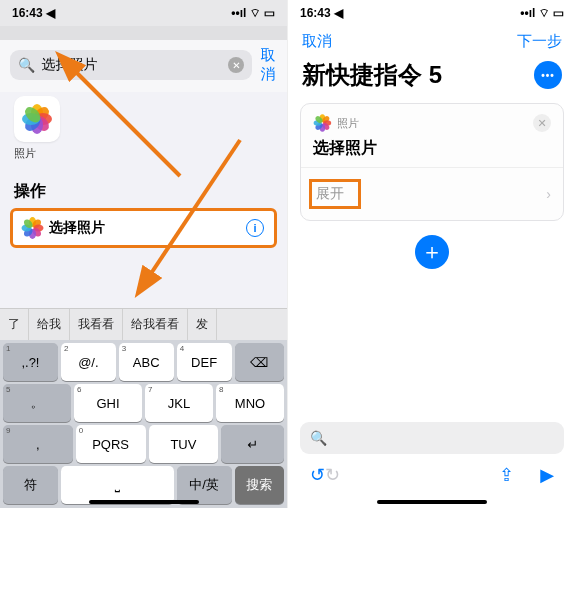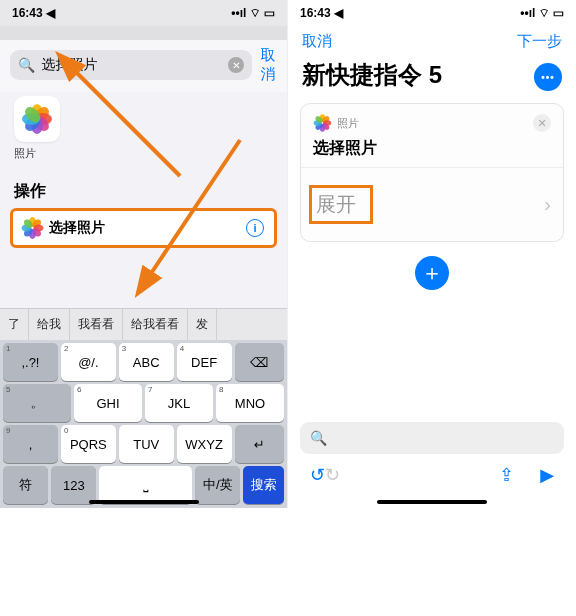--- a/index.html
+++ b/index.html
@@ -29,34 +29,34 @@
   .action-title { flex: 1; font-size: 14px; font-weight: 600; }
   .info { width: 18px; height: 18px; border: 1.5px solid #007aff; color: #007aff; border-radius: 50%; font-size: 11px; display: flex; align-items: center; justify-content: center; font-weight: 700; }
   .suggest { display: flex; background: #e8e8ea; border-top: 1px solid #ccc; font-size: 12px; color: #222; }
   .suggest span { padding: 7px 8px; white-space: nowrap; border-right: 1px solid #d0d0d0; }
   .kb { background: #d1d4da; padding: 3px 3px 6px; }
   .kb-row { display: flex; gap: 3px; margin-bottom: 3px; }
   .key { background: #fff; border-radius: 5px; box-shadow: 0 1px 0 #898b8f; height: 38px; display: flex; flex-direction: column; align-items: center; justify-content: center; font-size: 11px; color: #000; position: relative; }
   .key .mn { font-size: 13px; font-weight: 500; }
   .key .sub { position: absolute; top: 1px; left: 3px; font-size: 8px; color: #555; }
   .key.gray { background: #b3b7bf; color: #000; }
-  .key.orange { background: #1d4ed8; color: #fff; font-weight: 600; }
+  .key.orange { background: #737373; color: #fff; font-weight: 600; }
   .kb-bottom { display: flex; justify-content: space-between; align-items: center; padding: 4px 10px 0; }
   .globe,.mic { font-size: 18px; color: #444; }
   
   .navrow { display: flex; justify-content: space-between; padding: 6px 14px; font-size: 15px; color: #007aff; }
-  .titlerow { display: flex; justify-content: space-between; align-items: flex-end; padding: 2px 14px 12px; }
+  .titlerow { display: flex; justify-content: space-between; align-items: center; padding: 2px 14px 12px; }
   .bigtitle { font-size: 24px; font-weight: 800; }
   .morebtn { width: 28px; height: 28px; border-radius: 50%; background: #007aff; color: #fff; display: flex; align-items: center; justify-content: center; font-weight: 700; letter-spacing: 1px; font-size: 10px; }
   .card { margin: 0 12px; background: #fdfdfd; border: 1px solid #e3e3e6; border-radius: 10px; padding: 10px 12px 0; }
   .cardhead { display: flex; align-items: center; gap: 6px; font-size: 11px; color: #888; }
   .cardhead .miniflower { transform: scale(.8); }
   .closex { margin-left: auto; width: 18px; height: 18px; border-radius: 50%; background: #eee; color: #aaa; font-size: 11px; display: flex; align-items: center; justify-content: center; }
   .cardtitle { font-size: 16px; font-weight: 700; margin: 6px 0 8px; }
-  .expand { border-top: 1px solid #eee; margin: 0 -12px; padding: 20px 12px; display: flex; align-items: center; font-size: 20px; color: #999; }
+  .expand { border-top: 1px solid #eee; margin: 0 -12px; padding: 14px 12px; display: flex; align-items: center; font-size: 14px; color: #999; }
   .expand-box { border: 3px solid #ec7a16; display: inline-block; padding: 3px 14px 3px 4px; margin: -3px 0 -3px -4px; }
   .expand .chev { margin-left: auto; color: #c5c5c9; }
   .pluscircle { width: 34px; height: 34px; border-radius: 50%; background: #007aff; color: #fff; font-size: 22px; display: flex; align-items: center; justify-content: center; margin: 14px auto 0; }
   .bottombar { position: absolute; bottom: 22px; left: 0; right: 0; padding: 0 12px; }
   .searchactions { background: #eeeeef; border-radius: 9px; height: 32px; display: flex; align-items: center; padding: 0 10px; gap: 6px; color: #8a8a8e; font-size: 14px; margin-bottom: 8px; }
   .toolbar { display: flex; justify-content: space-between; padding: 2px 10px 0; align-items: center; }
   .tbicon { font-size: 18px; color: #007aff; }
   .tbicon.dis { color: #c9c9ce; }
   .homebar { position: absolute; bottom: 4px; left: 50%; transform: translateX(-50%); width: 110px; height: 4px; border-radius: 3px; background: #000; }
   .arrow { position: absolute; pointer-events: none; }
@@ -171,33 +171,27 @@
           <span class="sub">9</span>
           <span class="mn">,</span>
         </div>
       <div class="key" style="flex:1">
           <span class="sub">0</span>
           <span class="mn">PQRS</span>
         </div>
       <div class="key" style="flex:1">
           <span class="mn">TUV</span>
         </div>
-      <div class="key" style="flex:1">
-          <span class="mn">WXYZ</span>
-        </div>
       <div class="key gray" style="flex:.9">
           <span class="mn">↵</span>
         </div>
     </div>
     <div class="kb-row">
       <div class="key gray" style="flex:1">
           <span class="mn">符</span>
-        </div>
-      <div class="key gray" style="flex:1">
-          <span class="mn">123</span>
         </div>
       <div class="key" style="flex:2.05">
           <span class="mn">⎵</span>
         </div>
       <div class="key gray" style="flex:1">
           <span class="mn">中/英</span>
         </div>
       <div class="key orange" style="flex:.9">
           <span class="mn">搜索</span>
         </div>

